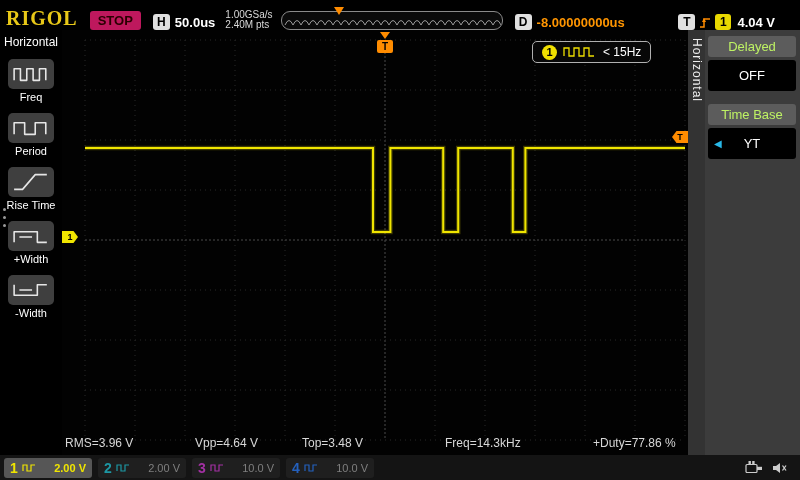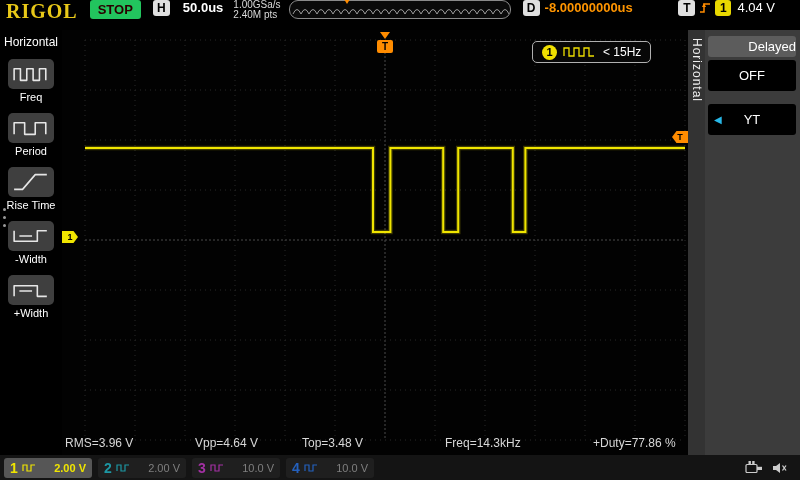--- a/index.html
+++ b/index.html
@@ -1,32 +1,32 @@
 <!DOCTYPE html>
 <html><head>
 <meta charset="utf-8">
 <style>
   *{margin:0;padding:0;box-sizing:border-box;}
   html,body{width:800px;height:480px;overflow:hidden;}
   body{background:#000;font-family:"Liberation Sans",sans-serif;position:relative;}
 
   
-  .topbar{position:absolute;left:0;top:0;width:783px;height:30px;display:flex;align-items:flex-start;background:#000;}
+  .topbar{position:absolute;left:0;top:0;width:783px;height:30px;display:flex;align-items:flex-end;background:#000;}
   .brand{font-family:"Liberation Serif",serif;font-weight:bold;font-size:20px;color:#e8c818;margin-left:6px;letter-spacing:1px;}
-  .stop{background:#22c55e;color:#2a0000;font-weight:bold;font-size:13px;padding:2px 8px;border-radius:3px;margin-left:12px;}
+  .stop{background:#be185d;color:#2a0000;font-weight:bold;font-size:13px;padding:2px 8px;border-radius:3px;margin-left:12px;}
   .keybadge{background:#e0e0e0;color:#000;font-weight:bold;font-size:12px;width:17px;height:16px;line-height:16px;text-align:center;border-radius:3px;margin-left:12px;flex:none;}
-  .tbval{color:#fff;font-weight:bold;font-size:13px;margin-left:13px;}
+  .tbval{color:#fff;font-weight:bold;font-size:13px;margin-left:5px;}
   .rates{color:#d8d8d8;font-size:10px;line-height:10px;margin-left:10px;}
   .membar{position:relative;width:222px;height:19px;border:1px solid #8a8a8a;border-radius:9px;margin-left:8px;background:#0a0a0a;flex:none;}
   .memmark{position:absolute;left:24%;top:-5px;width:0;height:0;border-left:5px solid transparent;border-right:5px solid transparent;border-top:8px solid #ff8c00;}
   .delay{color:#ff9500;font-weight:bold;font-size:13px;margin-left:5px;white-space:nowrap;}
   .spacer{flex:1;}
   .slope{margin-left:4px;display:flex;align-items:center;}
   .srcbadge{background:#e8d800;color:#000;font-weight:bold;font-size:12px;width:16px;height:16px;line-height:16px;text-align:center;border-radius:3px;margin-left:4px;}
-  .tlevel{color:#fff;font-weight:normal;font-size:13px;margin:0 8px 0 6px;}
+  .tlevel{color:#fff;font-weight:bold;font-size:13px;margin:0 8px 0 6px;}
 
   
   .left-menu{position:absolute;left:0;top:30px;width:62px;height:425px;background:#000;display:flex;flex-direction:column;align-items:center;}
   .menu-title{color:#fff;font-size:12px;margin-top:5px;}
   .menu-item{margin-top:10px;display:flex;flex-direction:column;align-items:center;cursor:pointer;}
   .menu-icon{width:46px;height:30px;background:#3f3f3f;border-radius:5px;display:flex;align-items:center;justify-content:center;}
   .menu-label{color:#fff;font-size:11px;margin-top:2px;white-space:nowrap;}
   .page-dots{position:absolute;left:3px;top:178px;display:flex;flex-direction:column;gap:5px;}
   .page-dots i{width:3px;height:3px;border-radius:50%;background:#999;}
 
@@ -43,21 +43,21 @@
   .tlevmark{position:absolute;right:0;top:101px;width:16px;height:12px;background:#ff8c00;color:#000;font-size:9px;font-weight:bold;text-align:center;line-height:12px;clip-path:polygon(28% 0,100% 0,100% 100%,28% 100%,0 50%);}
   .meas{position:absolute;left:0;top:406px;width:626px;height:18px;color:#d8d8d8;font-size:12px;}
   .meas span{position:absolute;white-space:nowrap;}
   .m0{left:3px}.m1{left:133px}.m2{left:240px}.m3{left:383px}.m4{left:531px}
 
   
   .right-menu{position:absolute;left:688px;top:30px;width:112px;height:425px;background:#3c3c3c;}
   .right-rail{position:absolute;left:0;top:0;width:17px;height:425px;background:#333;}
   .right-title{writing-mode:vertical-rl;color:#f0f0f0;font-size:12px;position:absolute;left:2px;top:8px;letter-spacing:1px;}
   .sections{position:absolute;left:20px;top:6px;width:88px;}
-  .sec-h{background:#5c5c5c;color:#ffffff;font-size:13px;text-align:right;height:21px;line-height:21px;border-radius:3px;}
+  .sec-h{background:#5c5c5c;color:#bef264;font-size:13px;text-align:center;height:21px;line-height:21px;border-radius:3px;}
   .sec-v{background:#000;color:#fff;font-size:13px;text-align:center;height:31px;line-height:31px;border-radius:3px;margin:3px 0 13px;position:relative;cursor:pointer;}
   .arr{position:absolute;left:6px;top:0;color:#28b8e8;font-size:10px;}
 
   
   .bottombar{position:absolute;left:0;top:455px;width:800px;height:25px;background:#141414;display:flex;align-items:center;padding:0 4px;gap:6px;}
   .ch{display:flex;align-items:center;gap:4px;height:20px;width:88px;padding:0 6px;border-radius:3px;background:#222;color:var(--ch,#888);cursor:pointer;}
   .ch.active{background:#565656;}
   .ch:not(.active){opacity:.8;}
   .ch-num{font-size:14px;font-weight:bold;}
   .ch-wave{display:flex;align-items:center;}
@@ -120,32 +120,32 @@
     <div class="menu-icon">
         <svg viewBox="0 0 36 22" width="38" height="24">
           <path d="M2 18 H10 L22 4 H33" fill="none" stroke="#e6e6e6" stroke-width="1.5" stroke-linejoin="round"></path>
         </svg>
       </div>
     <div class="menu-label">Rise Time</div>
   </div>
   <div class="menu-item">
     <div class="menu-icon">
         <svg viewBox="0 0 36 22" width="38" height="24">
+          <path d="M2 17 V7 H24 V17 H33 M7 12 H19" fill="none" stroke="#e6e6e6" stroke-width="1.5" stroke-linejoin="round"></path>
+        </svg>
+      </div>
+    <div class="menu-label">+Width</div>
+  </div>
+  <div class="menu-item">
+    <div class="menu-icon">
+        <svg viewBox="0 0 36 22" width="38" height="24">
           <path d="M2 6 V16 H24 V6 H33 M7 11 H19" fill="none" stroke="#e6e6e6" stroke-width="1.5" stroke-linejoin="round"></path>
         </svg>
       </div>
     <div class="menu-label">-Width</div>
-  </div>
-  <div class="menu-item">
-    <div class="menu-icon">
-        <svg viewBox="0 0 36 22" width="38" height="24">
-          <path d="M2 17 V7 H24 V17 H33 M7 12 H19" fill="none" stroke="#e6e6e6" stroke-width="1.5" stroke-linejoin="round"></path>
-        </svg>
-      </div>
-    <div class="menu-label">+Width</div>
   </div>
 
   <div class="page-dots">
       <i></i>
       <i></i>
       <i></i>
     </div>
 </div>
 
 <div class="display">
@@ -208,20 +208,21 @@
 <div class="right-menu">
   <div class="right-rail">
     <div class="right-title">Horizontal</div>
   </div>
   <div class="sections">
     <div>
       <div class="sec-h">Delayed</div>
       <div class="sec-v">OFF</div>
     </div>
     <div>
+      <div class="sec-h">Time Base</div>
       <div class="sec-v">
         <span class="arr">◀</span>
         <span>YT</span>
       </div>
     </div>
   </div>
 </div>
 
 <div class="bottombar">
   <div class="ch active" style="--ch: #f0e500;">

